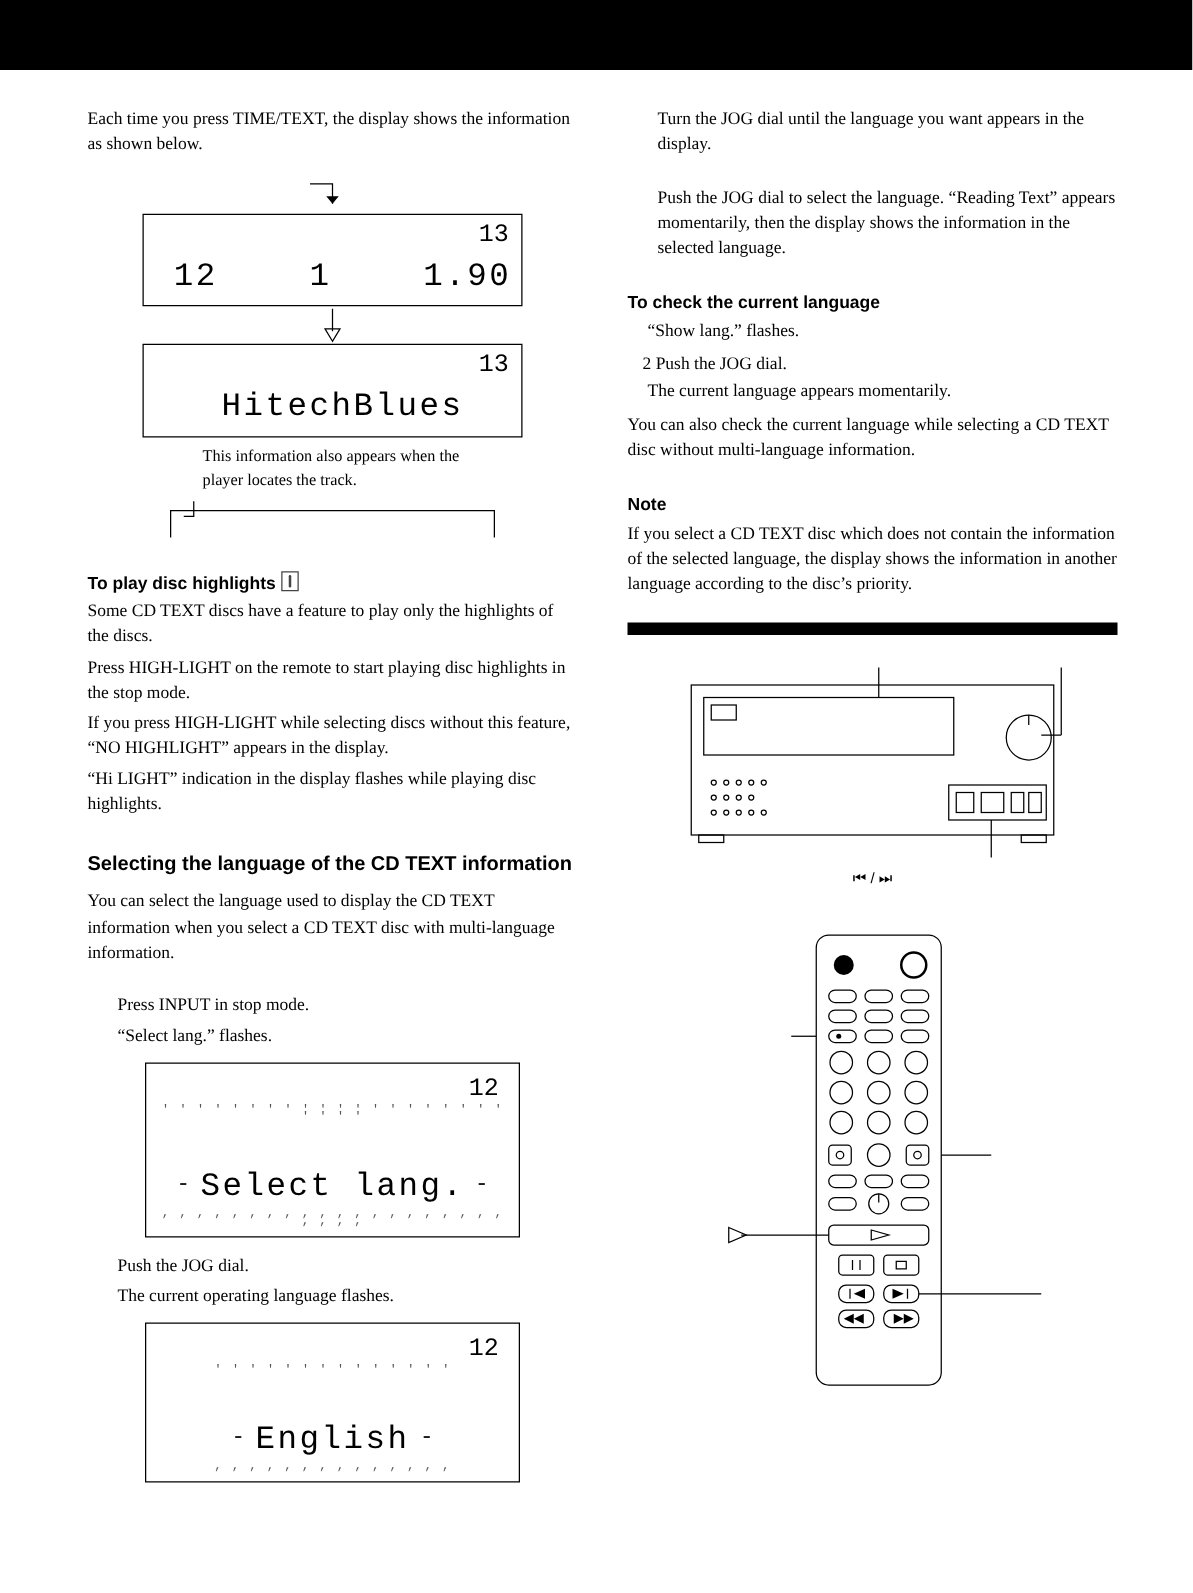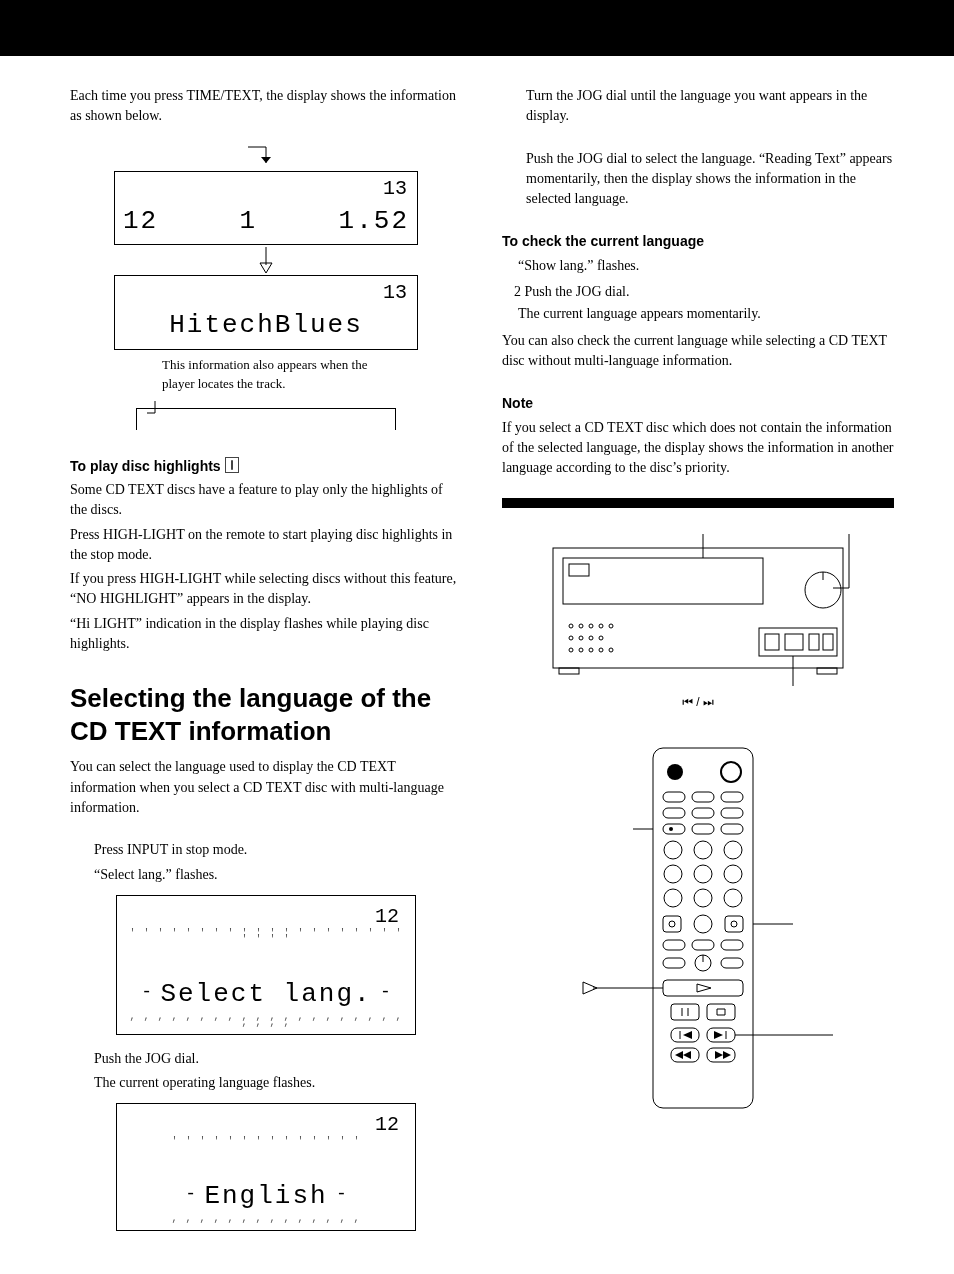--- a/index.html
+++ b/index.html
@@ -5,23 +5,23 @@
   * { box-sizing: border-box; margin: 0; padding: 0; }
   html, body { width: 954px; background: #fff; font-family: Georgia, 'Times New Roman', serif; color: #000; }
   .blackbar { background: #000; height: 56px; width: 100%; }
   .page { padding: 30px 60px 40px 70px; display: flex; gap: 40px; }
   .col { flex: 1; font-size: 14px; line-height: 1.45; }
   .col p { margin: 0 0 4px 0; }
   .indent { padding-left: 24px; }
   .indent-num { padding-left: 12px; }
   .section-gap { height: 18px; }
   .bold-sans { font-family: Arial, Helvetica, sans-serif; font-weight: 700; font-size: 14px; }
-  .subhead { font-family: Arial, Helvetica, sans-serif; font-weight: 700; font-size: 26px; line-height: 1.25; margin: 28px 0 10px 0; }
+  .subhead { font-family: Arial, Helvetica, sans-serif; font-weight: 700; font-size: 16px; line-height: 1.25; margin: 28px 0 10px 0; }
   .dispbox-wrap { display: flex; flex-direction: column; align-items: center; margin: 18px 0 8px 0; }
-  .dispbox { border: 1px solid #000; width: 304px; text-align: center; font-family: 'Courier New', monospace; }
+  .dispbox { border: 1px solid #000; width: 304px; text-align: center; font-family: 'Courier New', monospace; padding-left: 16px; }
   .dispbox .row1 { font-size: 20px; padding: 2px 10px 0 0; text-align: right; }
   .dispbox .row2 { font-size: 26px; letter-spacing: 2px; padding: 0 8px 4px 8px; display:flex; justify-content: space-between; }
   .dispbox .row2.one { justify-content: center; }
   .caption { font-size: 13px; width: 240px; margin-top: 6px; margin-left: 32px; }
   .halfbox { border:1px solid #000; border-bottom:none; width:260px; height:22px; margin-top:14px;}
   .smallicon { display:inline-block; border:1px solid #444; width:14px; height:16px; vertical-align:-2px; position:relative; }
   .smallicon::after { content:""; position:absolute; top:2px; left:5px; width:2px; height:10px; background:#444; border-radius:1px;}
   .lcd-wrap { display:flex; flex-direction:column; align-items:center; margin:10px 0 14px 0;}
   .lcd { border:1px solid #000; width:300px; padding:6px 10px 8px 10px; font-family:'Courier New', monospace; text-align:center; }
   .lcd .tr { text-align:right; font-size:20px; padding-right:6px; }
@@ -52,21 +52,21 @@
 
       <svg width="40" height="26">
         <path d="M2 2 H20 V18" fill="none" stroke="#000" stroke-width="1"></path>
         <polygon points="20,18 15,12 25,12" fill="#000"></polygon>
       </svg>
       <div class="dispbox">
         <div class="row1">13</div>
         <div class="row2">
           <span>12</span>
           <span>1</span>
-          <span>1.52</span>
+          <span>1.90</span>
         </div>
       </div>
       <div>
         <svg width="24" height="30">
             <line x1="12" y1="2" x2="12" y2="20" stroke="#000"></line>
             <polygon points="12,28 6,18 18,18" fill="none" stroke="#000"></polygon>
           </svg>
       </div>
       <div class="dispbox">
         <div class="row1">13</div>

